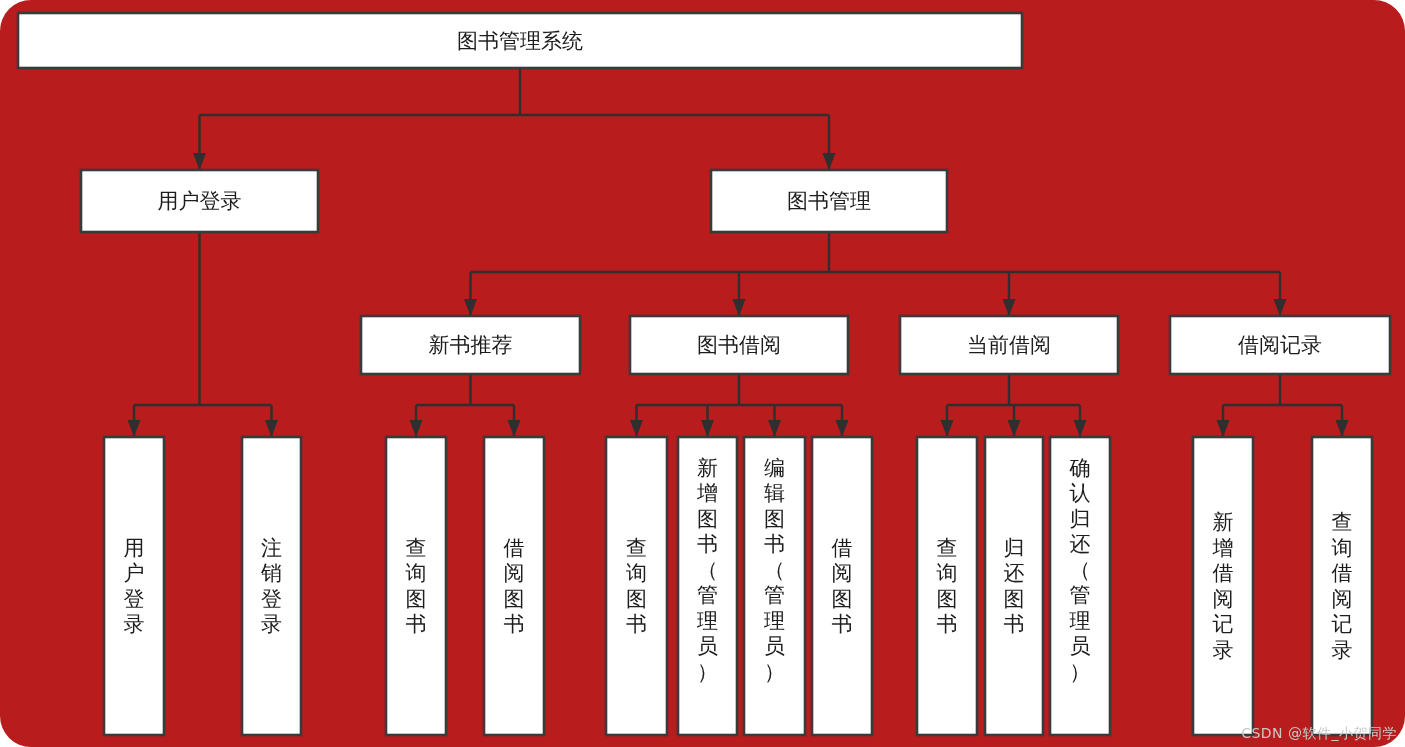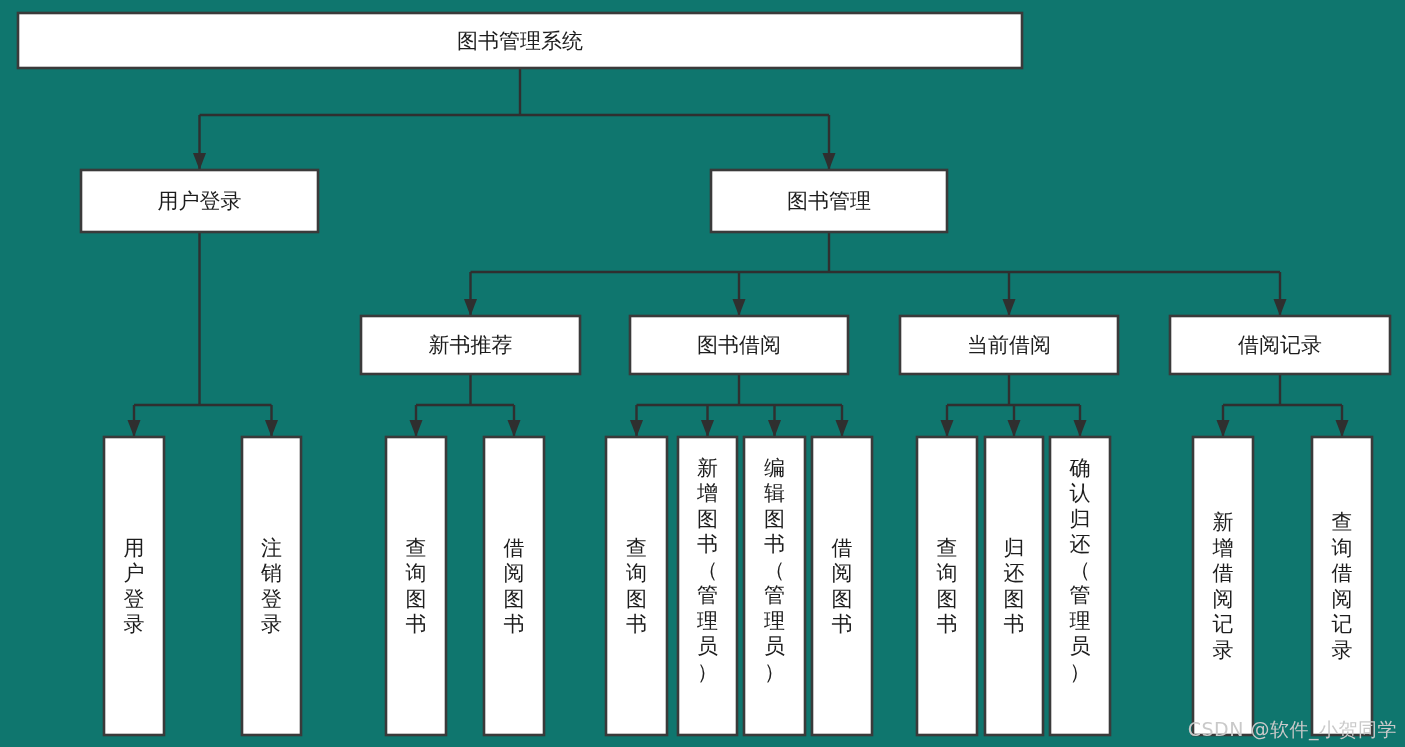--- a/index.html
+++ b/index.html
@@ -10,21 +10,22 @@
   body {
     width: 1405px;
     height: 747px;
     font-family: "DejaVu Sans", "Liberation Sans", sans-serif;
     overflow: hidden;
   }
   #diagram-root {
     position: relative;
     width: 1405px;
     height: 747px;
-    background: #0f766e;
+    background: #b91c1c;
+    border-radius: 31px;
   }
   svg#tree-svg {
     position: absolute;
     top: 0;
     left: 0;
     width: 1405px;
     height: 747px;
     display: block;
   }
   .node-rect {
@@ -52,21 +53,21 @@
   }
   .arrow-head {
     fill: #2f2f2f;
     stroke: none;
   }
   .watermark {
     position: absolute;
     right: 8px;
     bottom: 4px;
     color: #c9c9c9;
-    font-size: 19px;
+    font-size: 14px;
     font-family: "DejaVu Sans", "Liberation Sans", sans-serif;
     white-space: nowrap;
     letter-spacing: 0.5px;
     user-select: none;
   }
 </style>
 </head>
 <body>
 
 <div id="diagram-root">

